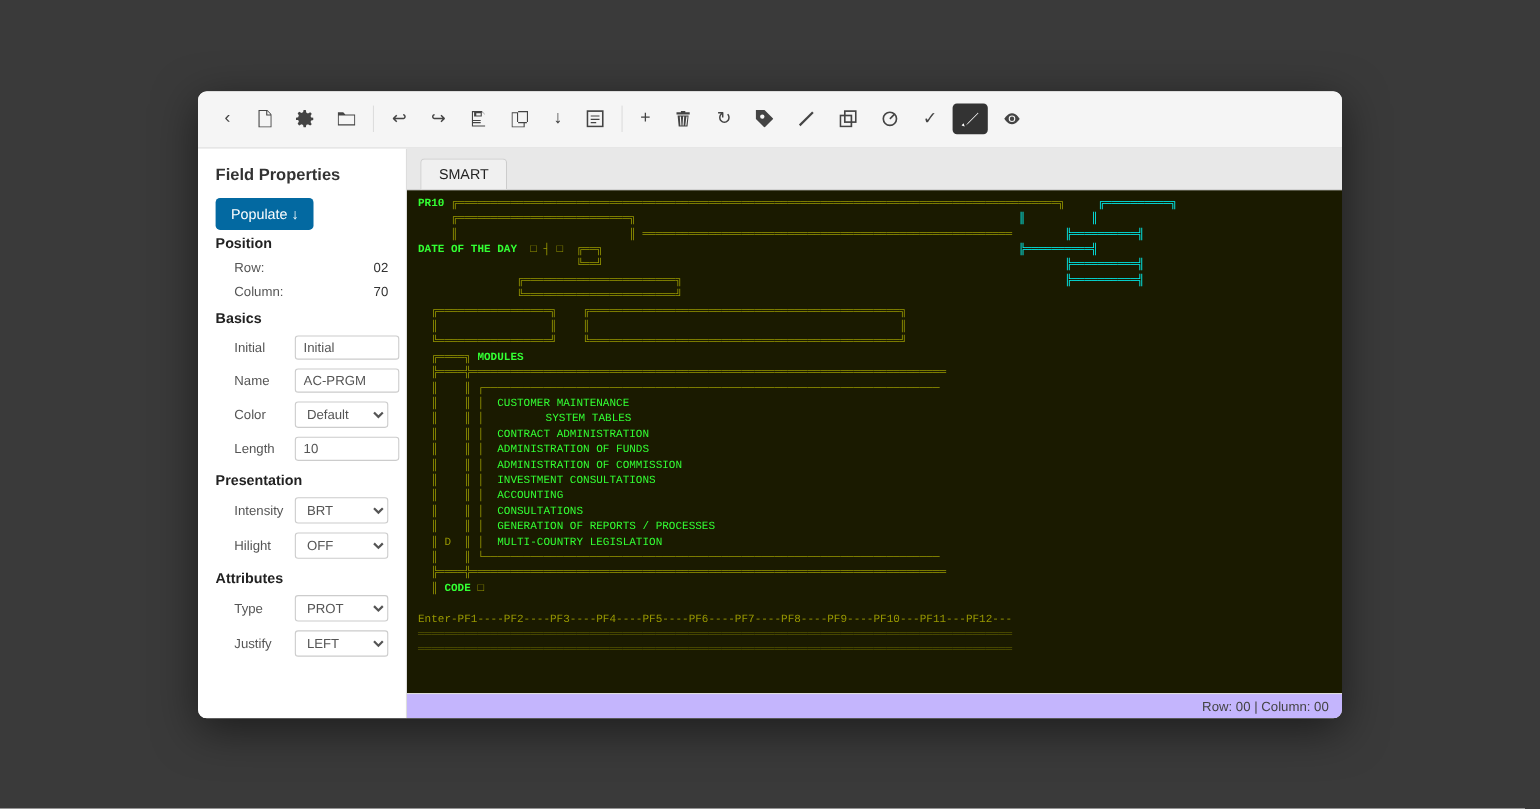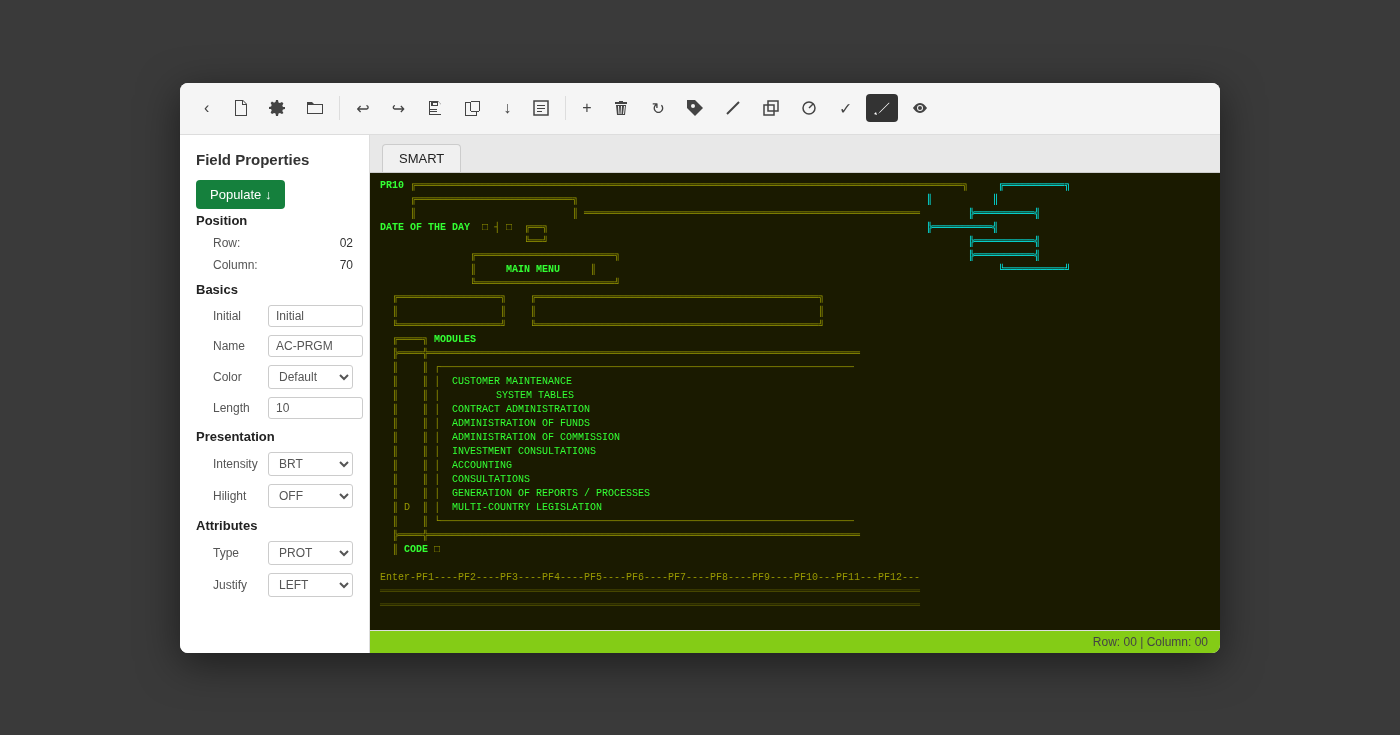--- a/index.html
+++ b/index.html
@@ -65,21 +65,21 @@
       overflow-y: auto;
       flex-shrink: 0;
     }
     .sidebar-title {
       font-size: 15px;
       font-weight: 600;
       color: #333;
       margin-bottom: 12px;
     }
     .populate-btn {
-      background: #15803d;
+      background: #0369a1;
       color: #fff;
       border: none;
       border-radius: 4px;
       padding: 7px 14px;
       font-size: 13px;
       cursor: pointer;
       display: flex;
       align-items: center;
       gap: 6px;
     }
@@ -160,21 +160,21 @@
       border-color: #ccc;
     }
     .terminal-container {
       flex: 1;
       background: #1a1a00;
       overflow: hidden;
       position: relative;
       padding: 4px;
     }
     .status-bar {
-      background: #84cc16;
+      background: #c4b5fd;
       border-top: 1px solid #ddd;
       display: flex;
       justify-content: flex-end;
       padding: 4px 12px;
       font-size: 12px;
       color: #444;
     }
 
     
     .term-canvas {
@@ -365,21 +365,20 @@
 
       <div class="terminal-container">
         <div class="term-canvas">
 
           <span class="t-line"><span style="color:#33ff33;font-weight:bold;">PR10</span><span style="color:#999900;"> ╔═══════════════════════════════════════════════════════════════════════════════════════════╗</span><span style="color:#00ffff;">     ╔══════════╗</span></span>
           <span class="t-line"><span style="color:#999900;">     ╔══════════════════════════╗ </span><span style="color:#999900;">                                                    </span><span style="color:#00ffff;">     ║          ║</span></span>
           <span class="t-line"><span style="color:#999900;">     ║                          ║ ════════════════════════════════════════════════════════   </span><span style="color:#00ffff;">     ╠══════════╣</span></span>
           <span class="t-line"><span style="color:#33ff33;font-weight:bold;">DATE OF THE DAY</span><span style="color:#999900;">  □ ┤ □  ╔══╗                                                          </span><span style="color:#00ffff;">     ╠══════════╣</span></span>
           <span class="t-line"><span style="color:#999900;">                        ╚══╝                                                                 </span><span style="color:#00ffff;">     ╠══════════╣</span></span>
           <span class="t-line"><span style="color:#999900;">               ╔═══════════════════════╗                                                     </span><span style="color:#00ffff;">     ╠══════════╣</span></span>
-          <span class="t-line"><span style="color:#999900;">               ║ </span><span style="color:#33ff33;font-weight:bold;">    MAIN MENU     </span><span style="color:#999900;">║                                                              </span><span style="color:#00ffff;">     ╚══════════╝</span></span>
           <span class="t-line"><span style="color:#999900;">               ╚═══════════════════════╝</span></span>
           <span class="t-line"><span style="color:#999900;">  ╔═════════════════╗    ╔═══════════════════════════════════════════════╗</span></span>
           <span class="t-line"><span style="color:#999900;">  ║                 ║    ║                                               ║</span></span>
           <span class="t-line"><span style="color:#999900;">  ╚═════════════════╝    ╚═══════════════════════════════════════════════╝</span></span>
           <span class="t-line"><span style="color:#999900;">  ╔════╗ </span><span style="color:#33ff33;font-weight:bold;">MODULES</span></span>
           <span class="t-line"><span style="color:#999900;">  ╠════╬════════════════════════════════════════════════════════════════════════</span></span>
           <span class="t-line"><span style="color:#999900;">  ║    ║ ┌─────────────────────────────────────────────────────────────────────</span></span>
           <span class="t-line"><span style="color:#999900;">  ║    ║ │ </span><span style="color:#33ff33;"> CUSTOMER MAINTENANCE</span></span>
           <span class="t-line"><span style="color:#999900;">  ║    ║ │ </span><span style="color:#33ff33;margin-left:44px;"> SYSTEM TABLES</span></span>
           <span class="t-line"><span style="color:#999900;">  ║    ║ │ </span><span style="color:#33ff33;"> CONTRACT ADMINISTRATION</span></span>

